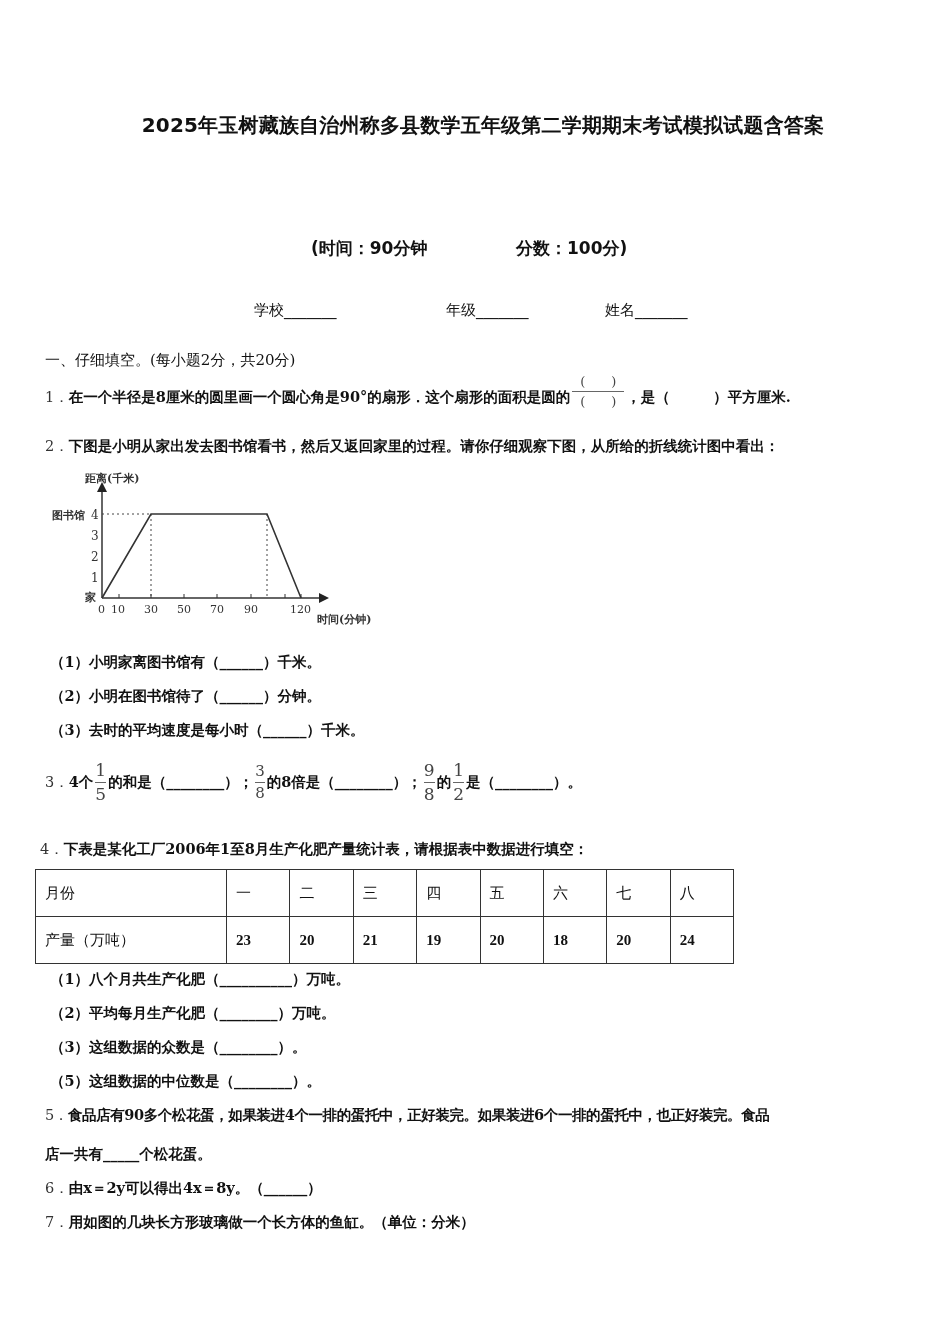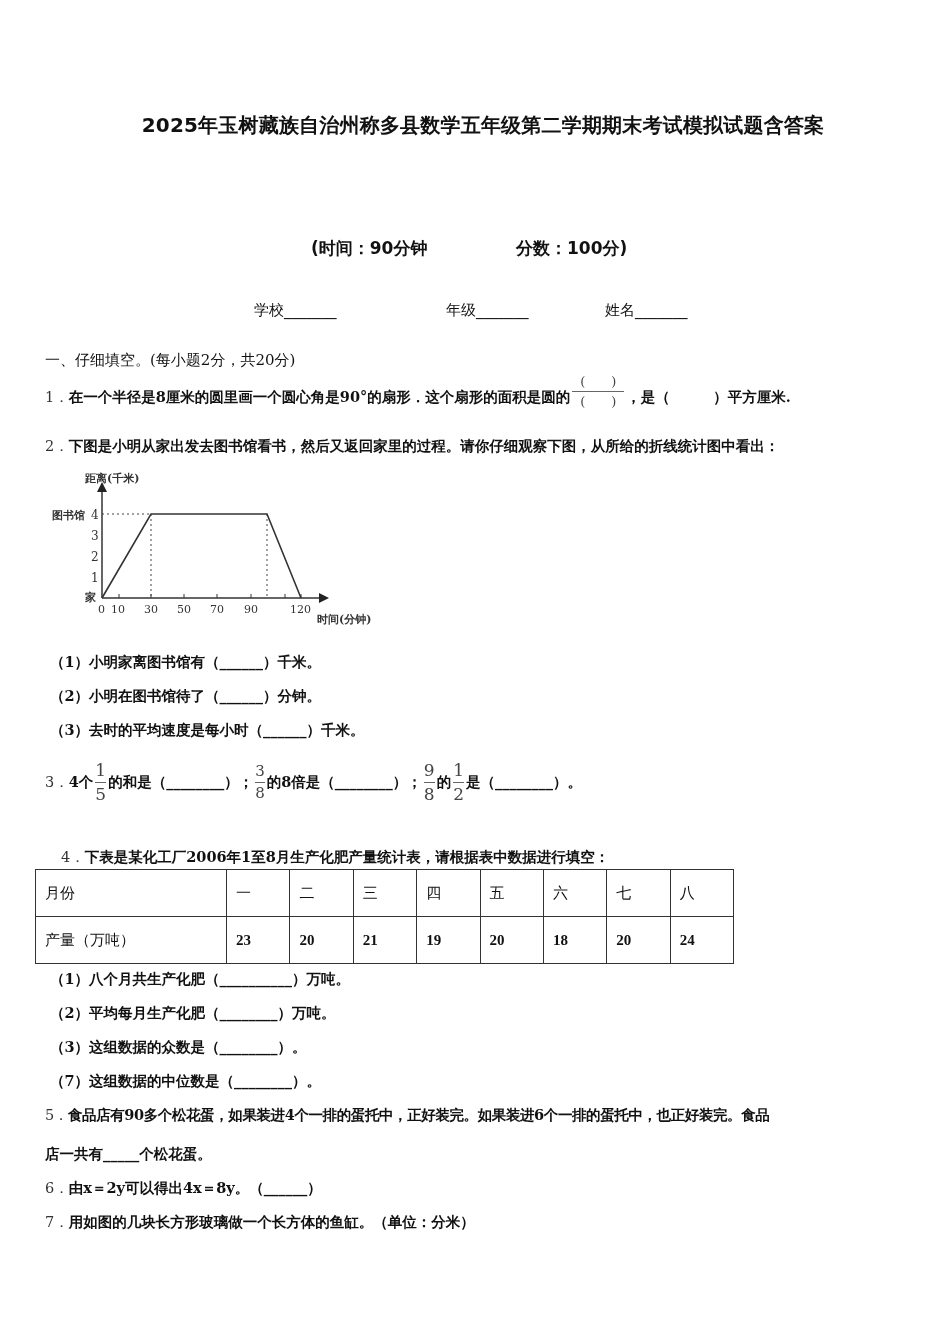--- a/index.html
+++ b/index.html
@@ -104,21 +104,21 @@
   <span>（2）小明在图书馆待了（</span><span>______</span><span>）分钟。</span>
 </div>
 <div class="abs sub" style="left:50px; top:721px;">
   <span>（3）去时的平均速度是每小时（</span><span>______</span><span>）千米。</span>
 </div>
 
 <div class="abs q" style="left:45px; top:762px;">
   <span class="qn">3．</span><span>4个</span><span class="frac" style="font-size:17px;"><span class="n">1</span><span class="d">5</span></span><span>的和是（</span><span>________</span><span>）；</span><span class="frac"><span class="n">3</span><span class="d">8</span></span><span>的8倍是（</span><span>________</span><span>）；</span><span class="frac" style="font-size:17px;"><span class="n">9</span><span class="d">8</span></span><span>的</span><span class="frac" style="font-size:17px;"><span class="n">1</span><span class="d">2</span></span><span>是（</span><span>________</span><span>）。</span>
 </div>
 
-<div class="abs q" style="left:61px; top:840px;margin-top:8px;">
+<div class="abs q" style="left:40px; top:840px;">
   <span class="qn">4．</span><span>下表是某化工厂2006年1至8月生产化肥产量统计表，请根据表中数据进行填空：</span>
 </div>
 
 <table class="prod">
   <tbody>
       <tr>
     <td style="width:181px;">月份</td>
     <td>一</td>
     <td>二</td>
     <td>三</td>
@@ -145,21 +145,21 @@
 <div class="abs sub" style="left:50px; top:970px;">
   <span>（1）八个月共生产化肥（</span><span>__________</span><span>）万吨。</span>
 </div>
 <div class="abs sub" style="left:50px; top:1004px;">
   <span>（2）平均每月生产化肥（</span><span>________</span><span>）万吨。</span>
 </div>
 <div class="abs sub" style="left:50px; top:1038px;">
   <span>（3）这组数据的众数是（</span><span>________</span><span>）。</span>
 </div>
 <div class="abs sub" style="left:50px; top:1072px;">
-  <span>（7）这组数据的中位数是（</span><span>________</span><span>）。</span>
+  <span>（5）这组数据的中位数是（</span><span>________</span><span>）。</span>
 </div>
 
 <div class="abs q" style="left:45px; top:1106px; letter-spacing:-0.4px;">
   <span class="qn">5．</span><span>食品店有90多个松花蛋，如果装进4个一排的蛋托中，正好装完。如果装进6个一排的蛋托中，也正好装完。食品</span>
 </div>
 <div class="abs q" style="left:45px; top:1145px;">
   <span>店一共有</span><span>_____</span><span>个松花蛋。</span>
 </div>
 
 <div class="abs q" style="left:45px; top:1179px;">

